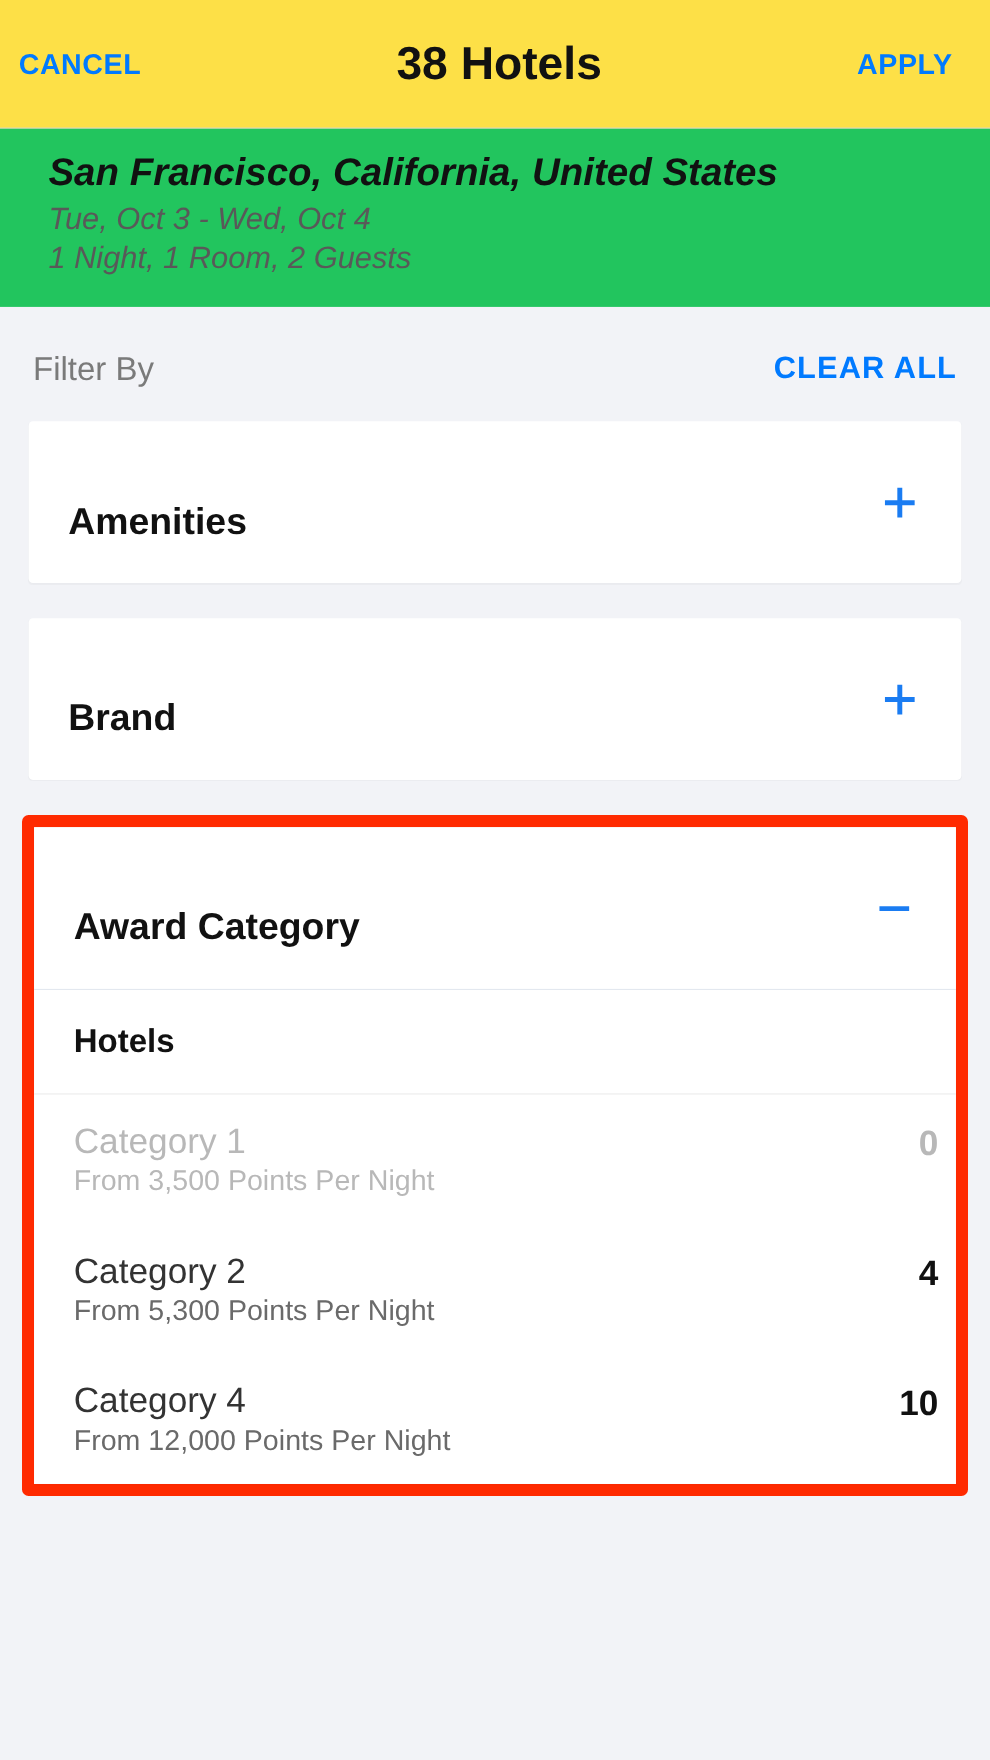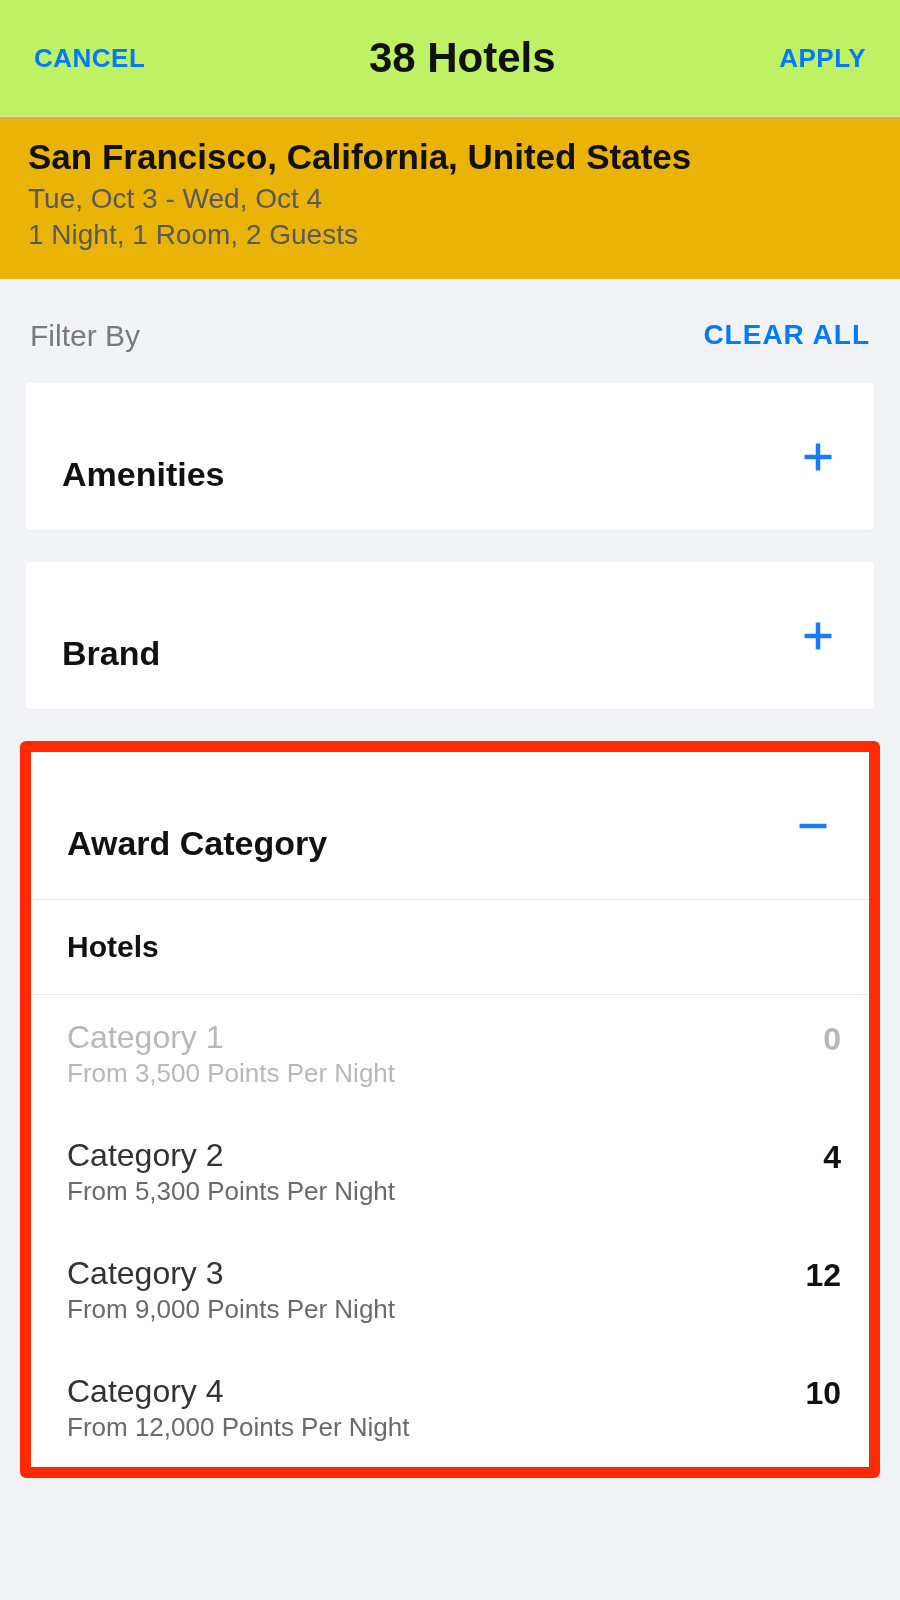--- a/index.html
+++ b/index.html
@@ -8,25 +8,25 @@
     padding: 0;
   }
   body {
     font-family: -apple-system, BlinkMacSystemFont, "Segoe UI", Helvetica, Arial, sans-serif;
     background: #f2f3f7;
     width: 900px;
     height: 1600px;
     overflow: hidden;
   }
   .header {
-    background: #bef264;
+    background: #fde047;
     display: flex;
     align-items: center;
     justify-content: space-between;
-    padding: 34px 34px 34px 34px;
+    padding: 34px 34px 34px 17px;
     border-bottom: 1px solid #d8d8d8;
   }
   .header .cancel {
     color: #007aff;
     font-size: 26px;
     font-weight: 700;
     letter-spacing: 0.5px;
     cursor: pointer;
   }
   .header .title {
@@ -36,22 +36,23 @@
     text-align: center;
   }
   .header .apply {
     color: #007aff;
     font-size: 26px;
     font-weight: 700;
     letter-spacing: 0.5px;
     cursor: pointer;
   }
   .search-info {
-    background: #eab308;
-    padding: 20px 44px 28px 28px;
+    background: #22c55e;
+    padding: 20px 44px 28px 44px;
+    font-style: italic;
   }
   .search-info .location {
     font-size: 35px;
     font-weight: 700;
     color: #111;
     margin-bottom: 6px;
   }
   .search-info .dates {
     font-size: 28px;
     color: #595959;
@@ -131,21 +132,21 @@
     font-size: 30px;
     font-weight: 700;
     color: #111;
     padding: 30px 36px;
     border-bottom: 1px solid #ececec;
   }
   .category-row {
     display: flex;
     justify-content: space-between;
     align-items: flex-start;
-    padding: 24px 28px 24px 36px;
+    padding: 24px 16px 24px 36px;
   }
   .category-row.disabled .cat-title,
   .category-row.disabled .cat-sub,
   .category-row.disabled .cat-count {
     color: #b8b8b8;
   }
   .cat-left { flex: 1; }
   .cat-title {
     font-size: 32px;
     color: #333;
@@ -228,27 +229,20 @@
     </div>
 
     <div class="category-row">
       <div class="cat-left">
         <div class="cat-title">Category 2</div>
         <div class="cat-sub">From 5,300 Points Per Night</div>
       </div>
       <div class="cat-count">4</div>
     </div>
 
-    <div class="category-row">
-      <div class="cat-left">
-        <div class="cat-title">Category 3</div>
-        <div class="cat-sub">From 9,000 Points Per Night</div>
-      </div>
-      <div class="cat-count">12</div>
-    </div>
 
     <div class="category-row">
       <div class="cat-left">
         <div class="cat-title">Category 4</div>
         <div class="cat-sub">From 12,000 Points Per Night</div>
       </div>
       <div class="cat-count">10</div>
     </div>
 
   </div>

